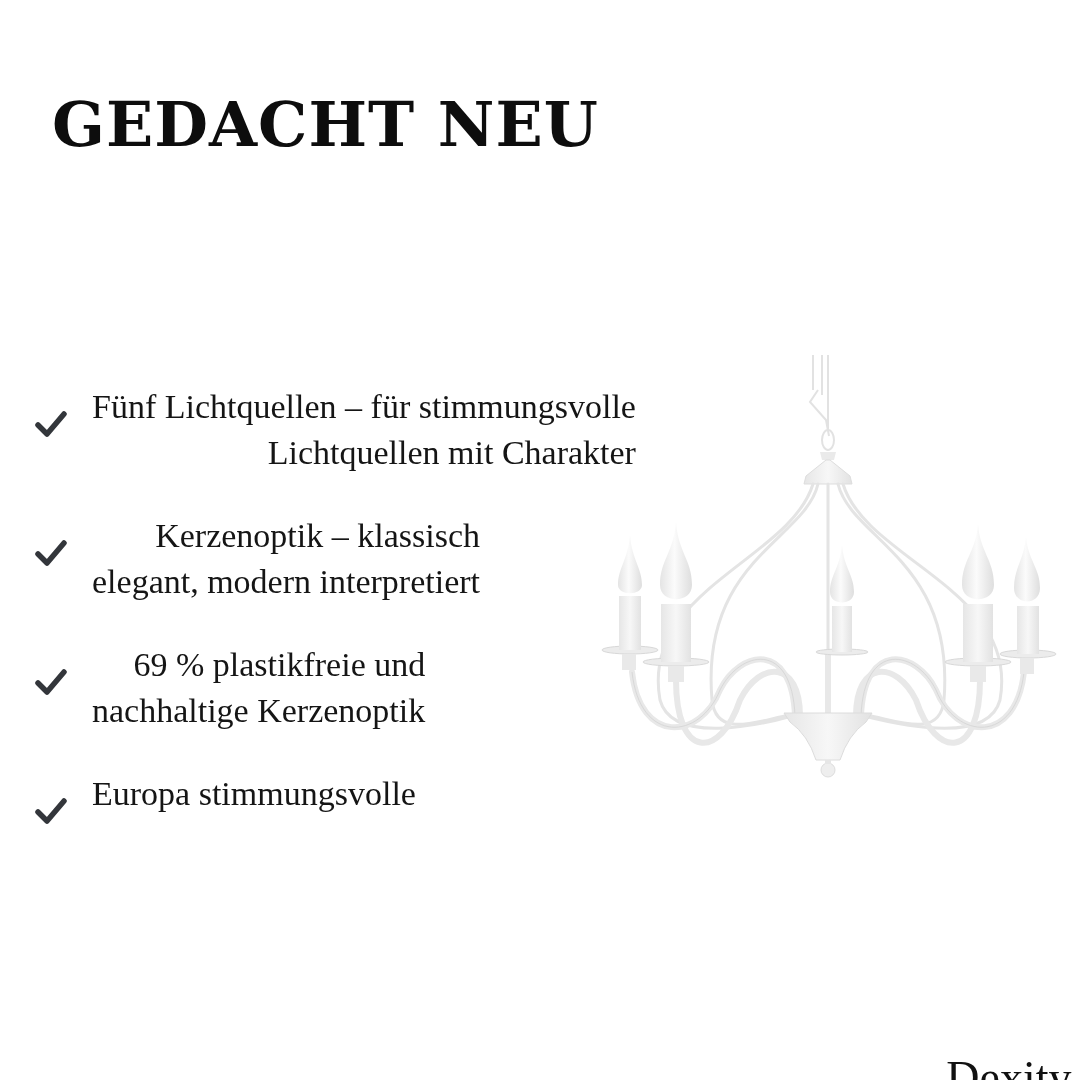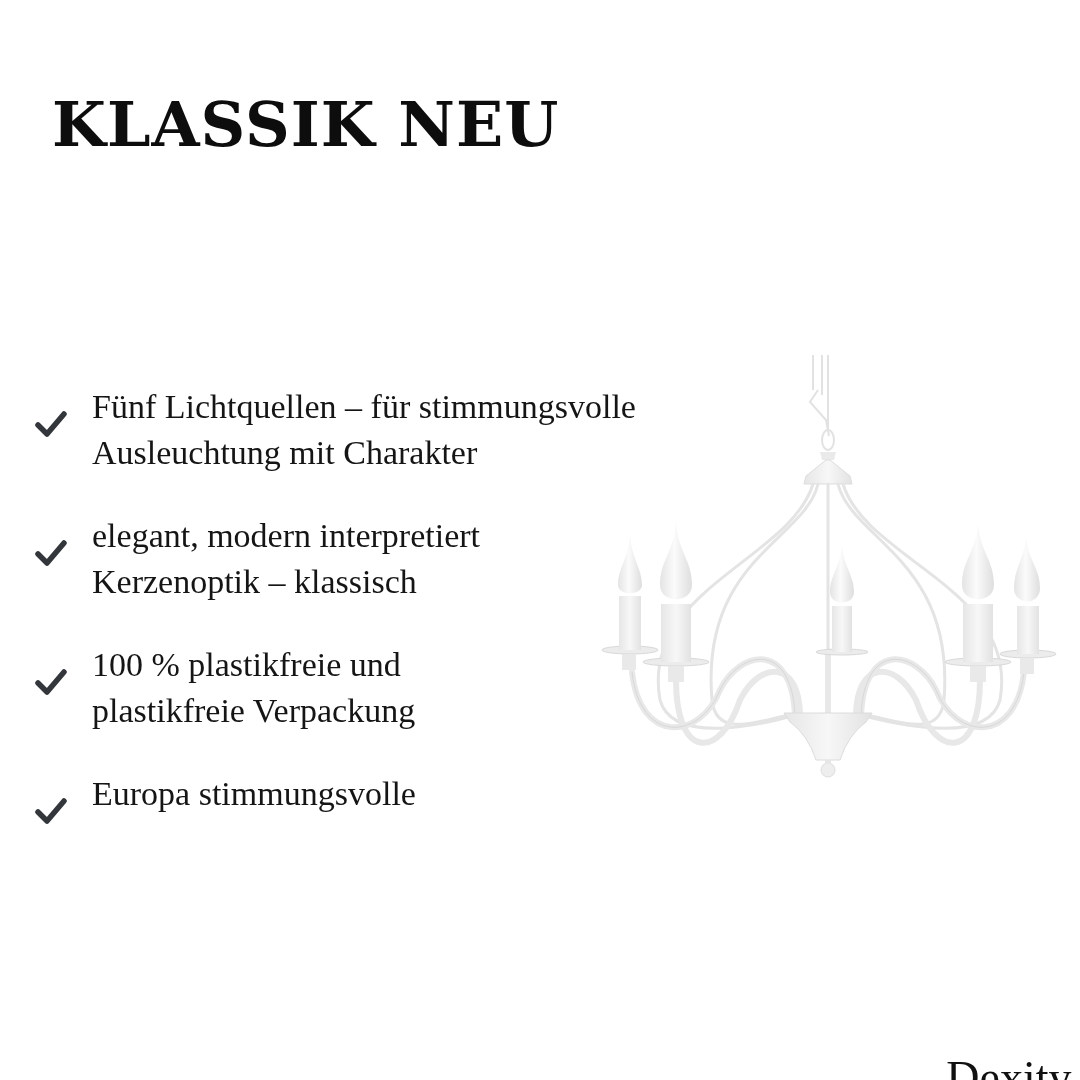--- a/index.html
+++ b/index.html
@@ -50,20 +50,21 @@
     }
     .feature .text {
       position: absolute;
       left: 92px;
       top: 0;
       font-family: "Liberation Serif", serif;
       font-size: 34px;
       line-height: 46px;
       color: #151515;
       white-space: nowrap;
+      text-align: right;
     }
     .feature .text span { display: block; }
 
     .product-image {
       position: absolute;
       left: 596px;
       top: 350px;
       width: 470px;
       height: 440px;
     }
@@ -77,49 +78,49 @@
       font-family: "Liberation Serif", serif;
       font-size: 46px;
       color: #111111;
       margin-top: 47px;
     }
   </style>
 </head>
 <body>
 
 <h1 class="headline">
-  <span>KLASSIK NEU</span>
+  <span>GEDACHT NEU</span>
 </h1>
 
 <ul class="features">
   <li class="feature">
     <svg class="check" viewBox="0 0 36 36">
       <path d="M5 19 L14 28 L31 8" fill="none" stroke="#33363b" stroke-width="5.5" stroke-linecap="round" stroke-linejoin="round"></path>
     </svg>
     <div class="text">
       <span>Fünf Lichtquellen – für stimmungsvolle</span>
-      <span>Ausleuchtung mit Charakter</span>
-    </div>
-  </li>
-  <li class="feature">
-    <svg class="check" viewBox="0 0 36 36">
-      <path d="M5 19 L14 28 L31 8" fill="none" stroke="#33363b" stroke-width="5.5" stroke-linecap="round" stroke-linejoin="round"></path>
-    </svg>
-    <div class="text">
+      <span>Lichtquellen mit Charakter</span>
+    </div>
+  </li>
+  <li class="feature">
+    <svg class="check" viewBox="0 0 36 36">
+      <path d="M5 19 L14 28 L31 8" fill="none" stroke="#33363b" stroke-width="5.5" stroke-linecap="round" stroke-linejoin="round"></path>
+    </svg>
+    <div class="text">
+      <span>Kerzenoptik – klassisch</span>
       <span>elegant, modern interpretiert</span>
-      <span>Kerzenoptik – klassisch</span>
-    </div>
-  </li>
-  <li class="feature">
-    <svg class="check" viewBox="0 0 36 36">
-      <path d="M5 19 L14 28 L31 8" fill="none" stroke="#33363b" stroke-width="5.5" stroke-linecap="round" stroke-linejoin="round"></path>
-    </svg>
-    <div class="text">
-      <span>100 % plastikfreie und</span>
-      <span>plastikfreie Verpackung</span>
+    </div>
+  </li>
+  <li class="feature">
+    <svg class="check" viewBox="0 0 36 36">
+      <path d="M5 19 L14 28 L31 8" fill="none" stroke="#33363b" stroke-width="5.5" stroke-linecap="round" stroke-linejoin="round"></path>
+    </svg>
+    <div class="text">
+      <span>69 % plastikfreie und</span>
+      <span>nachhaltige Kerzenoptik</span>
     </div>
   </li>
   <li class="feature">
     <svg class="check" viewBox="0 0 36 36">
       <path d="M5 19 L14 28 L31 8" fill="none" stroke="#33363b" stroke-width="5.5" stroke-linecap="round" stroke-linejoin="round"></path>
     </svg>
     <div class="text">
       <span>Europa stimmungsvolle</span>
     </div>
   </li>

